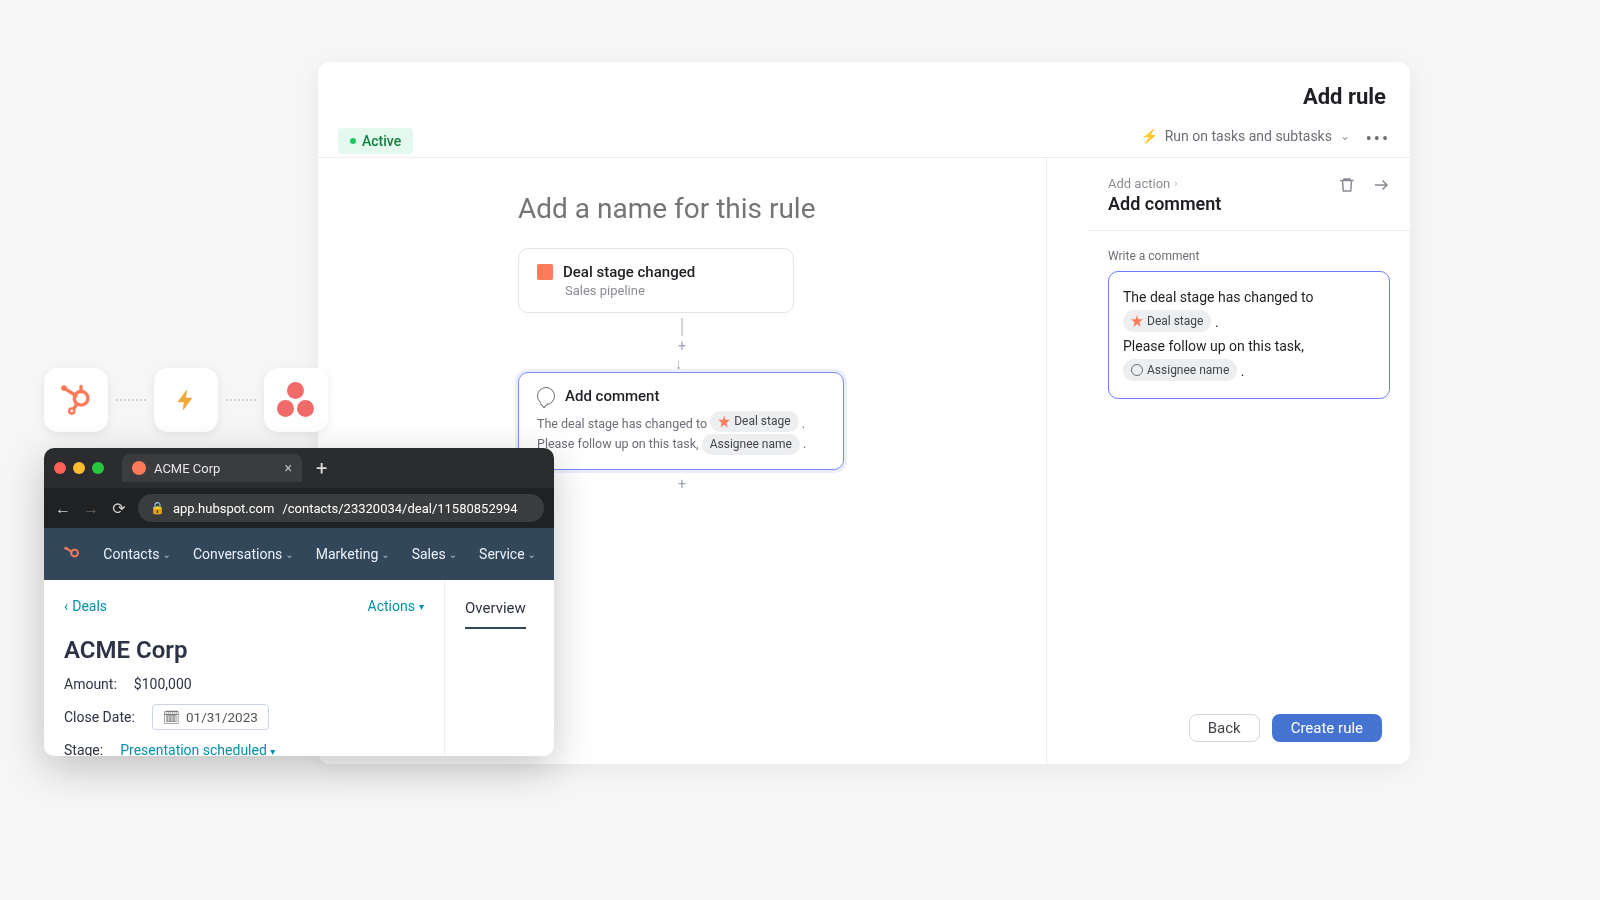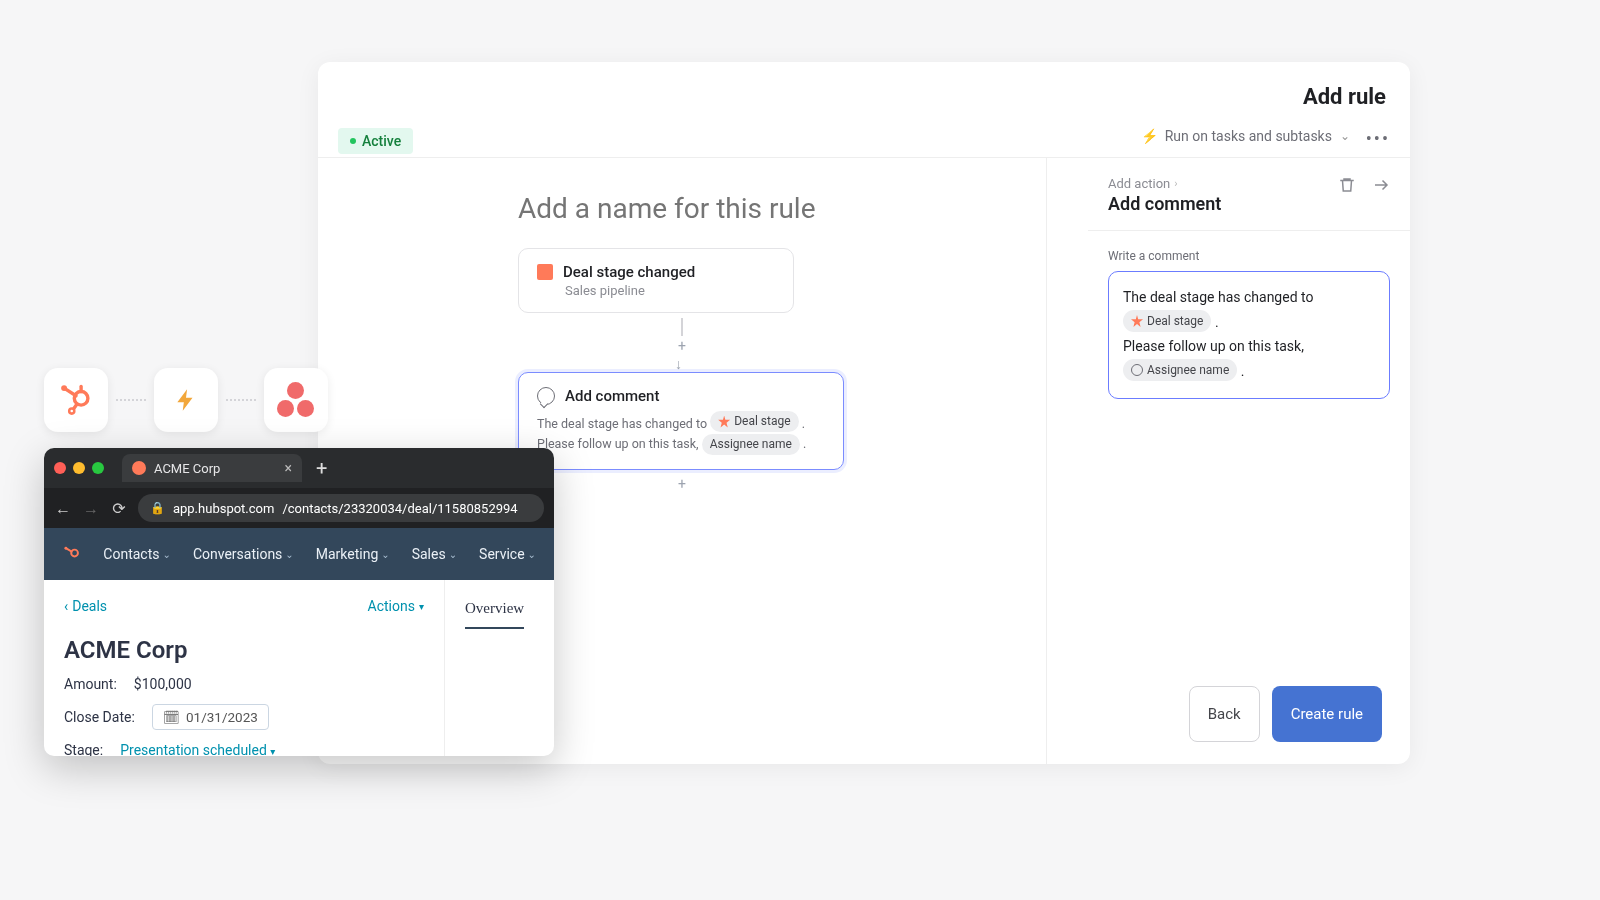--- a/index.html
+++ b/index.html
@@ -112,21 +112,21 @@
     padding:14px; font-size:14px; color:#1f2024; min-height:110px;
     line-height:1.7;
   }
 
   
   .footer {
     position:absolute; right:28px; bottom:22px;
     display:flex; gap:12px;
   }
   .btn {
-    font-size:15px; padding:18px 18px; border-radius:8px; cursor:pointer; border:1px solid transparent;margin-top:44px;
+    font-size:15px; padding:4px 18px; border-radius:8px; cursor:pointer; border:1px solid transparent;margin-top:44px;
   }
   .btn.secondary { background:#fff; border-color:#d4d4d8; color:#44454a; }
   .btn.primary { background:#4573d2; color:#fff; }
 
   
   .int-strip {
     position:absolute; left:44px; top:368px; display:flex; align-items:center; gap:8px;
   }
   .int-box {
     width:64px; height:64px; background:#fff; border-radius:14px; box-shadow:0 2px 10px rgba(0,0,0,0.08);
@@ -191,21 +191,21 @@
   .hs-row1 { display:flex; justify-content:space-between; align-items:center; }
   .actions-link { color:#0091ae; font-size:14px; display:flex; align-items:center; gap:4px; cursor:pointer; }
   .company { font-size:24px; font-weight:600; color:#2d3345; margin-top:22px; }
   .kv { font-size:14px; color:#2d3345; margin-top:12px; display:flex; align-items:center; gap:17px; }
   .stage-val { color:#0091ae; }
   .date-box {
     border:1px solid #cbd6e2; border-radius:4px; padding:4px 10px;
     display:inline-flex; align-items:center; gap:6px; font-size:13.5px; color:#555;
   }
 
-  .overview-tab { font-size:15px; color:#2d3345; border-bottom:2px solid #33475b; padding-bottom:10px; display:inline-block;font-family:Liberation Serif, serif; }
+  .overview-tab { font-size:15px; color:#2d3345; border-bottom:2px solid #33475b; padding-bottom:10px; display:inline-block; }
 
   
   .hsglyph {
     display:inline-block;width:16px;height:16px;position:relative;
   }
   .hsglyph::before {
     content:""; position:absolute; inset:0;
     background:#ff7a59; border-radius:2px;
   }
 

